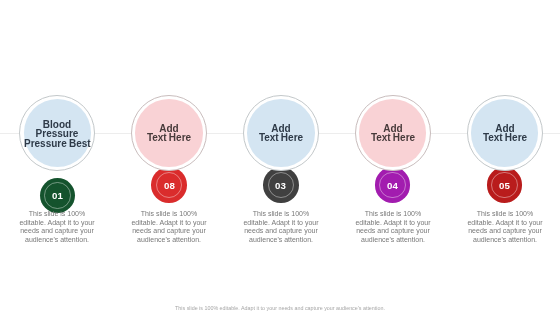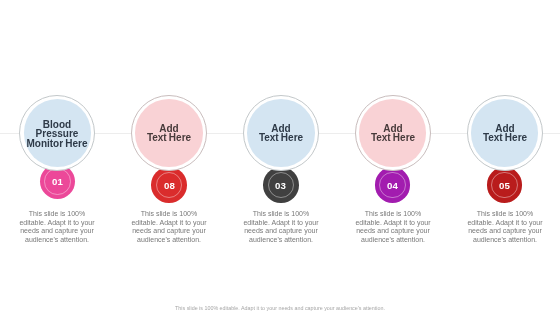--- a/index.html
+++ b/index.html
@@ -17,30 +17,30 @@
   .desc{will-change:transform;position:absolute;text-align:center;font-size:7px;color:#787878;line-height:8.5px;}
   .footer{will-change:transform;position:absolute;left:0;top:305px;width:560px;text-align:center;font-size:5.35px;color:#a6a6a6;}
 </style>
 </head>
 <body>
 
 <div class="slide">
   <div class="axis"></div>
   <div id="nodes">
       <div class="node">
-        <div class="badge" style="left:39.7px;top:164px;background:#ec4899;">
+        <div class="badge" style="left:39.7px;top:178px;background:#14532d;">
           <div class="ring2"></div>
           <div class="num">01</div>
         </div>
         <div class="ring" style="left:19.4px;top:94.8px;border-color:#c3c8ca;"></div>
         <div class="fill" style="left:23.65px;top:99.05px;background:#d4e5f2;">
           <div class="ctext" style="color:#2e3a48">
             <div>Blood</div>
             <div>Pressure</div>
-            <div>Monitor Here</div>
+            <div>Pressure Best</div>
           </div>
         </div>
         <div class="desc" style="left:18.4px;top:210px;width:78px;">This slide is 100% editable. Adapt it to your needs and capture your audience's attention.</div>
       </div>
       <div class="node">
         <div class="badge" style="left:151.4px;top:167.3px;background:#da2c2c;">
           <div class="ring2"></div>
           <div class="num">08</div>
         </div>
         <div class="ring" style="left:131.1px;top:94.8px;border-color:#c9bdbd;"></div>

